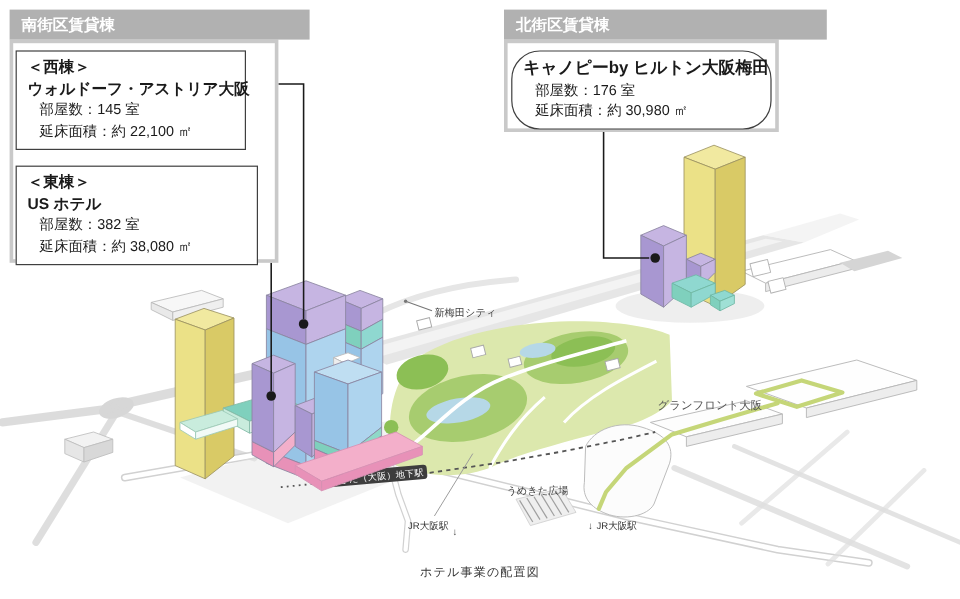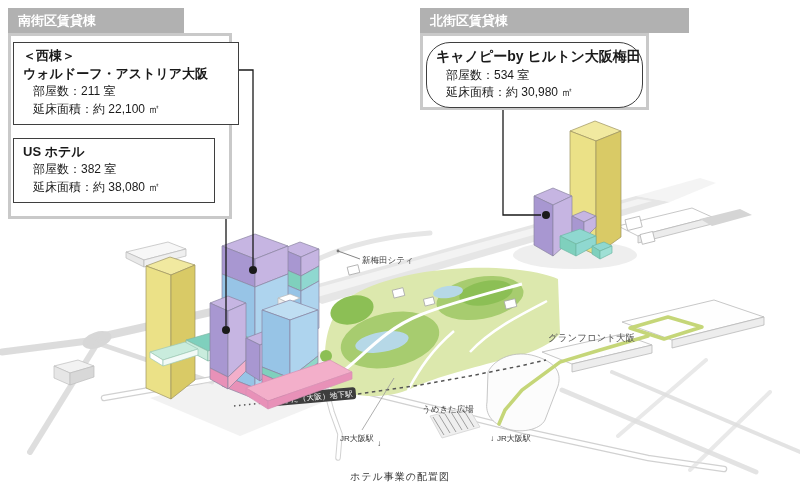--- a/index.html
+++ b/index.html
@@ -225,39 +225,40 @@
     <g fill="none" stroke="var(--connector)" stroke-width="1.3">
       <polyline points="214,70 253,70 253,266"></polyline>
       <polyline points="214,168 226,168 226,326"></polyline>
       <polyline points="503,110 503,215 541,215"></polyline>
       <circle cx="253" cy="270" r="4" fill="var(--connector)" stroke="none"></circle>
       <circle cx="226" cy="330" r="4" fill="var(--connector)" stroke="none"></circle>
       <circle cx="546" cy="215" r="4" fill="var(--connector)" stroke="none"></circle>
     </g>
   </svg>
 
-  <div class="hdr" style="left:8px;top:8px;width:176px;">南街区賃貸棟</div>
+  <div class="hdr" style="left:8px;top:8px;width:250px;">南街区賃貸棟</div>
   <div class="outer" style="left:8px;top:33px;width:224px;height:186px;"></div>
 
-  <div class="inner" style="left:13px;top:42px;width:226px;">
+  <div class="inner" style="left:13px;top:42px;width:192px;">
     <div class="bname">＜西棟＞</div>
     <div class="bname">ウォルドーフ・アストリア大阪</div>
-    <div class="bdet">部屋数：211 室</div>
+    <div class="bdet">部屋数：145 室</div>
     <div class="bdet">延床面積：約 22,100 ㎡</div>
   </div>
 
   <div class="inner" style="left:13px;top:138px;width:202px;">
+    <div class="bname">＜東棟＞</div>
     <div class="bname">US ホテル</div>
     <div class="bdet">部屋数：382 室</div>
     <div class="bdet">延床面積：約 38,080 ㎡</div>
   </div>
 
   <div class="hdr" style="left:420px;top:8px;width:269px;">北街区賃貸棟</div>
   <div class="outer" style="left:420px;top:33px;width:229px;height:77px;"></div>
 
   <div class="inner" style="left:426px;top:42px;width:217px;border-radius:24px;">
     <div class="bname" style="font-size:14px;">キャノピーby ヒルトン大阪梅田</div>
-    <div class="bdet">部屋数：534 室</div>
+    <div class="bdet">部屋数：176 室</div>
     <div class="bdet">延床面積：約 30,980 ㎡</div>
   </div>
 
   <div id="caption">ホテル事業の配置図</div>
 </div>
 
 </body></html>

